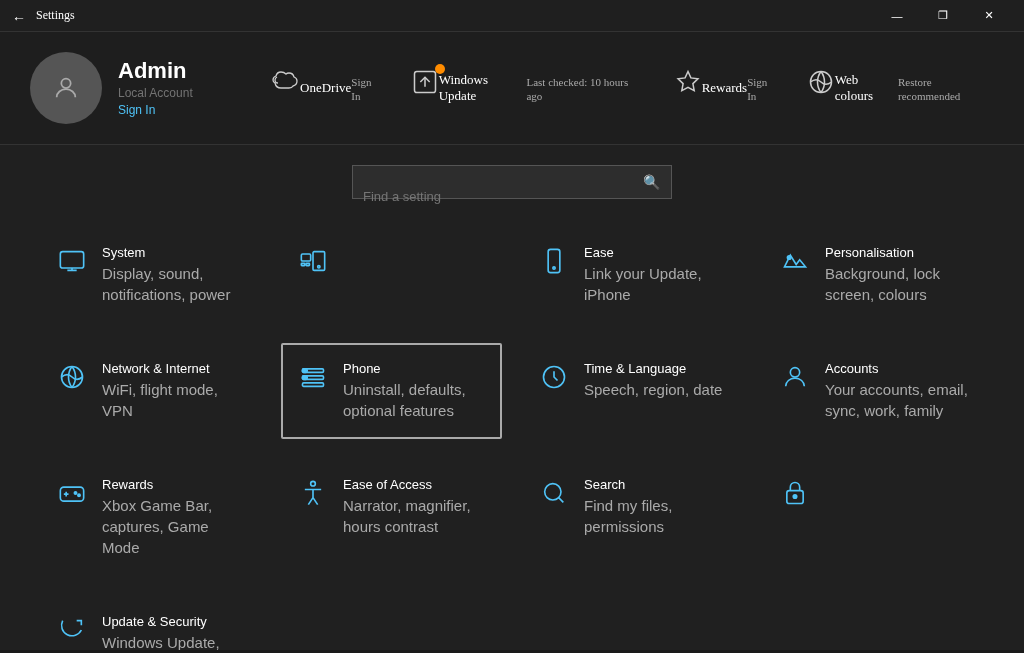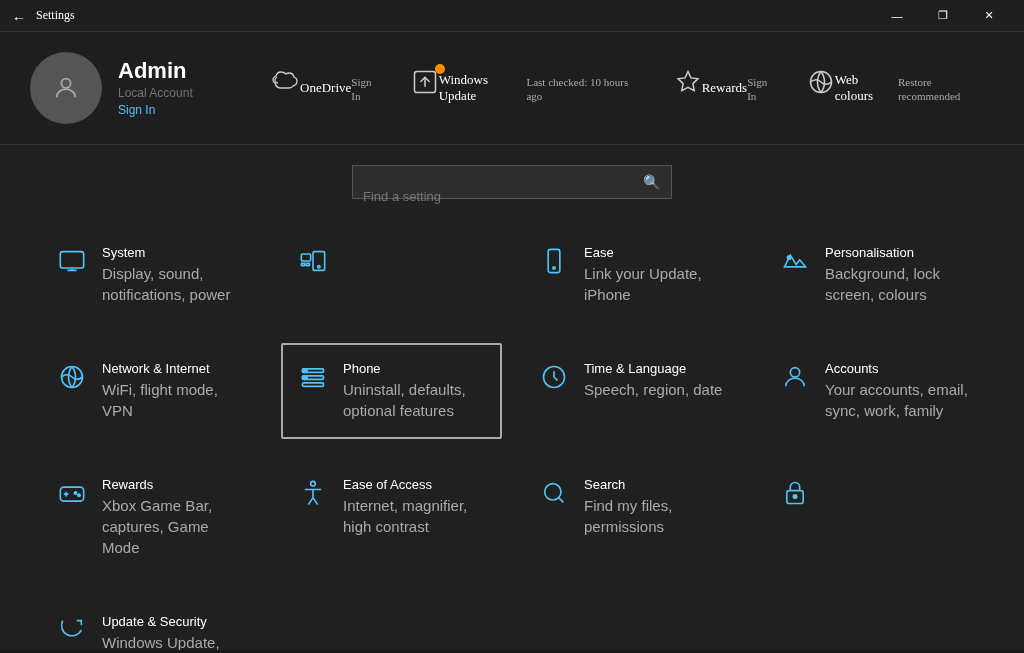--- a/index.html
+++ b/index.html
@@ -411,21 +411,21 @@
       <div class="settings-item-desc">Xbox Game Bar, captures, Game Mode</div>
     </div>
   </div>
       <div class="settings-item">
     <div class="settings-item-icon"><svg width="28" height="28" viewBox="0 0 24 24" fill="none" stroke="#4fc3f7" stroke-width="1.4">
             <circle cx="12" cy="4" r="2"></circle>
             <path d="M5 9h14M12 9v7M8 22l4-6 4 6"></path>
           </svg></div>
     <div class="settings-item-text">
       <div class="settings-item-title">Ease of Access</div>
-      <div class="settings-item-desc">Internet, magnifier, high contrast</div>
+      <div class="settings-item-desc">Narrator, magnifier, hours contrast</div>
     </div>
   </div>
       <div class="settings-item">
     <div class="settings-item-icon"><svg width="28" height="28" viewBox="0 0 24 24" fill="none" stroke="#4fc3f7" stroke-width="1.4">
             <circle cx="11" cy="11" r="7"></circle>
             <path d="M20 20l-4-4"></path>
           </svg></div>
     <div class="settings-item-text">
       <div class="settings-item-title">Search</div>
       <div class="settings-item-desc">Find my files, permissions</div>

